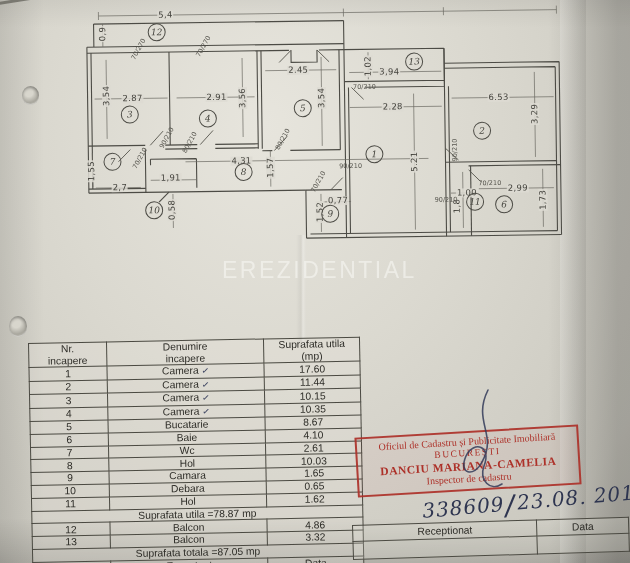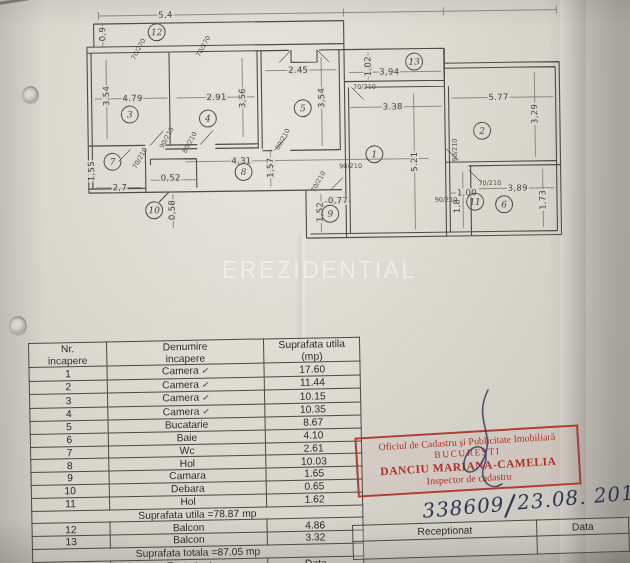--- a/index.html
+++ b/index.html
@@ -130,41 +130,41 @@
       <path d="M100,13 H558 M100,9 V17 M345,9 V17 M445,9 V17 M558,9 V17"></path>
       <path d="M104,21 V44 M95,96 H168 M107,57 V136 M177,96 H255 M243,57 V136 M266,70 H337 M322,57 V146"></path>
       <path d="M350,73 H442 M369,53 V80 M350,108 H442 M414,95 V231 M452,100 H554 M535,75 V160"></path>
       <path d="M185,160 H428 M270,150 V186 M95,185 H140 M150,178 H196 M92,150 V184 M172,192 V226"></path>
       <path d="M320,194 V232 M322,202 H350 M478,191 H553 M542,172 V230 M450,195 H476 M462,174 V230"></path>
     </g>
   </svg>
 
   <span class="dim" style="left:167px;top:13px">5,4</span>
   <span class="dim v" style="left:104px;top:31px">0,9</span>
-  <span class="dim" style="left:133px;top:96px">4.79</span>
+  <span class="dim" style="left:133px;top:96px">2.87</span>
   <span class="dim v" style="left:107px;top:93px">3,54</span>
   <span class="dim" style="left:217px;top:96px">2.91</span>
   <span class="dim v" style="left:243px;top:97px">3,56</span>
   <span class="dim" style="left:299px;top:70px">2.45</span>
   <span class="dim v" style="left:322px;top:98px">3,54</span>
   <span class="dim" style="left:390px;top:73px">3,94</span>
   <span class="dim v" style="left:369px;top:67px">1,02</span>
-  <span class="dim" style="left:393px;top:108px">3.38</span>
+  <span class="dim" style="left:393px;top:108px">2.28</span>
   <span class="dim v" style="left:414px;top:163px">5.21</span>
-  <span class="dim" style="left:499px;top:100px">5.77</span>
+  <span class="dim" style="left:499px;top:100px">6.53</span>
   <span class="dim v" style="left:535px;top:117px">3,29</span>
   <span class="dim" style="left:241px;top:160px">4,31</span>
   <span class="dim v" style="left:270px;top:167px">1,57</span>
   <span class="dim" style="left:119px;top:185px">2,7</span>
-  <span class="dim" style="left:170px;top:176px">0,52</span>
+  <span class="dim" style="left:170px;top:176px">1,91</span>
   <span class="dim v" style="left:91px;top:168px">1,55</span>
   <span class="dim v" style="left:171px;top:208px">0,58</span>
   <span class="dim v" style="left:319px;top:212px">1,52</span>
   <span class="dim" style="left:337px;top:201px">0,77</span>
-  <span class="dim" style="left:517px;top:191px">3,89</span>
+  <span class="dim" style="left:517px;top:191px">2,99</span>
   <span class="dim v" style="left:542px;top:203px">1,73</span>
   <span class="dim" style="left:466px;top:195px">1,00</span>
   <span class="dim v" style="left:456px;top:208px">1,8</span>
 
   <span class="room-circle" style="left:158px;top:30px">12</span>
   <span class="room-circle" style="left:130px;top:112px">3</span>
   <span class="room-circle" style="left:208px;top:117px">4</span>
   <span class="room-circle" style="left:303px;top:108px">5</span>
   <span class="room-circle" style="left:415px;top:63px">13</span>
   <span class="room-circle" style="left:374px;top:155px">1</span>

